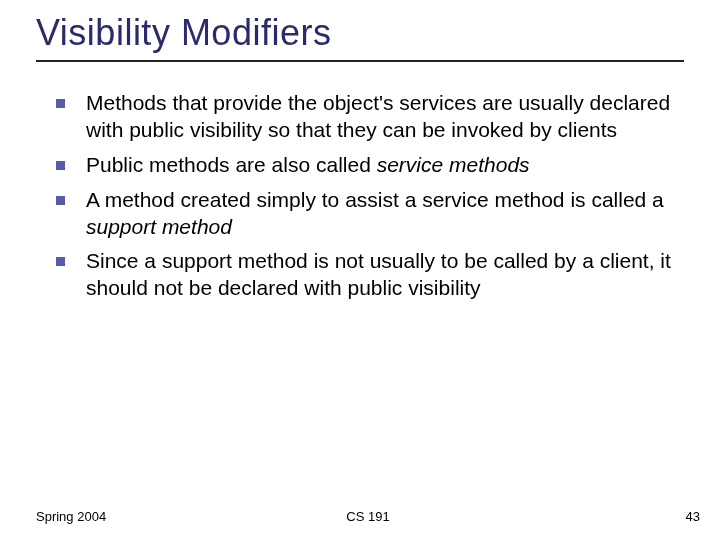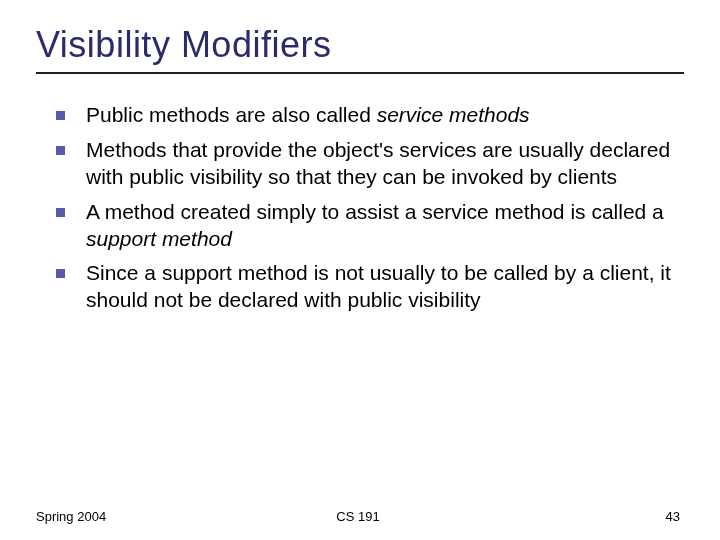--- a/index.html
+++ b/index.html
@@ -5,21 +5,21 @@
   * { margin: 0; padding: 0; box-sizing: border-box; }
   body {
     width: 720px;
     height: 540px;
     background: #ffffff;
     font-family: Verdana, Geneva, sans-serif;
     position: relative;
     overflow: hidden;
   }
   .slide {
-    padding: 24px 36px 0 36px;
+    padding: 12px 36px 0 36px;
   }
   .title {
     font-size: 36px;
     color: #2b2b6b;
     font-weight: 400;
     margin-bottom: 6px;
     letter-spacing: 0.5px;
   }
   .rule {
     border: none;
@@ -45,41 +45,41 @@
     top: 9px;
     width: 9px;
     height: 9px;
     background: #5a5aa8;
   }
   .italic { font-style: italic; }
   .footer {
     position: absolute;
     bottom: 16px;
     left: 36px;
-    right: 40px;
+    right: 20px;
     font-size: 13px;
     color: #000;
     display: flex;
     justify-content: space-between;
   }
   .footer .center {
     position: absolute;
     left: 50%;
     transform: translateX(-50%);
   }
 </style>
 </head>
 <body>
 
 <div class="slide">
   <h1 class="title">Visibility Modifiers</h1>
   <hr class="rule">
   <ul class="bullets">
+    <li>Methods that provide the object's services are usually declared with public visibility so that they can be invoked by clients</li>
     <li>Public methods are also called <span class="italic">service methods</span></li>
-    <li>Methods that provide the object's services are usually declared with public visibility so that they can be invoked by clients</li>
     <li>A method created simply to assist a service method is called a <span class="italic">support method</span></li>
     <li>Since a support method is not usually to be called by a client, it should not be declared with public visibility</li>
   </ul>
 </div>
 
 <div class="footer">
   <span>Spring 2004</span>
   <span class="center">CS 191</span>
   <span>43</span>
 </div>

